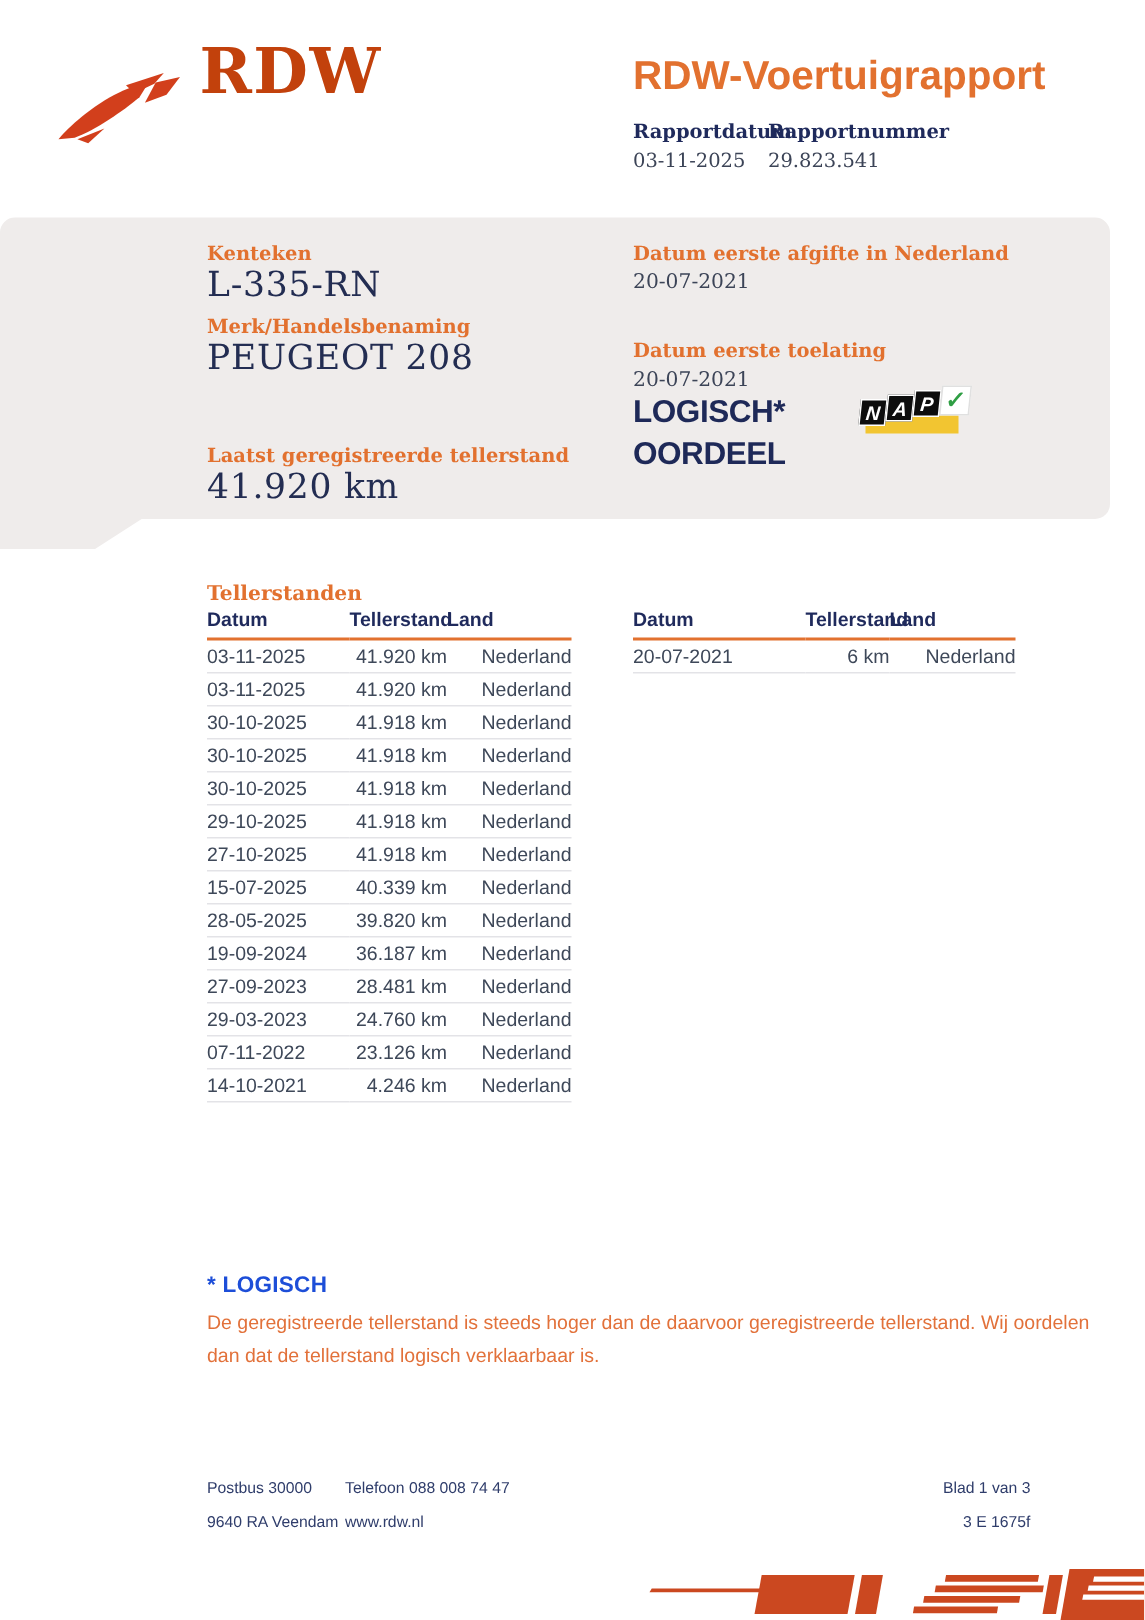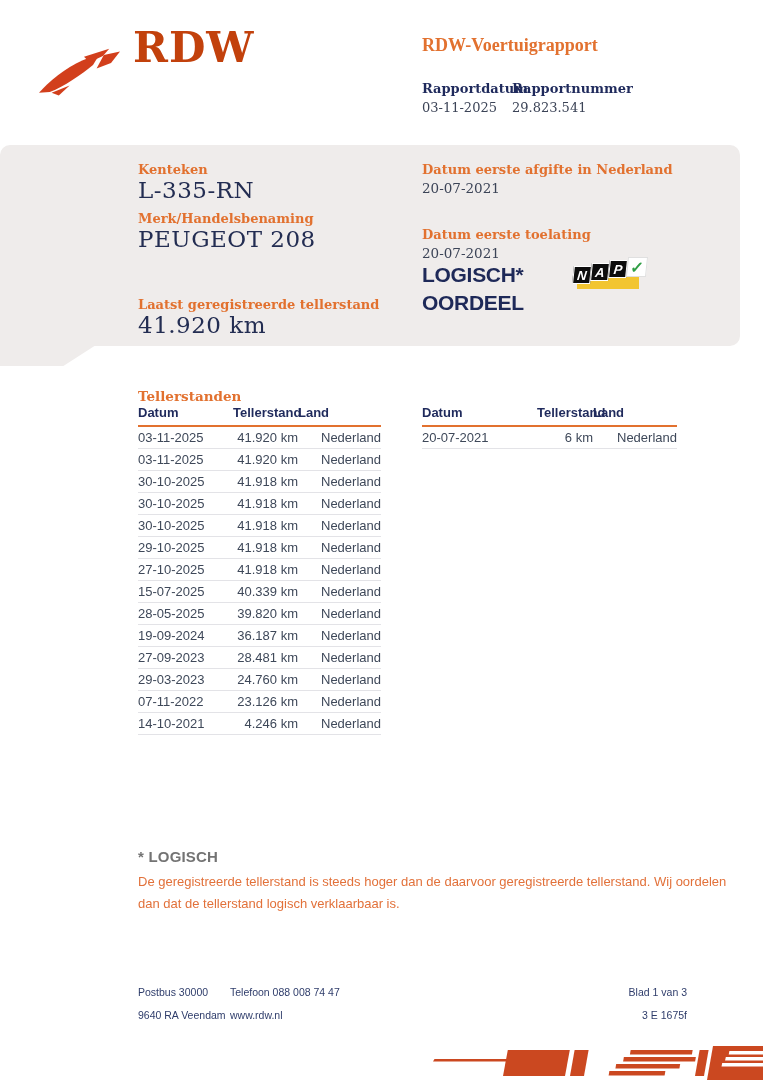--- a/index.html
+++ b/index.html
@@ -11,22 +11,22 @@
   }
   
   .logo-wing { position:absolute; left:36px; top:46px; }
   .logo-text {
     position:absolute; left:133px; top:27px;
     font-family:"DejaVu Serif", serif; font-weight:600;
     font-size:42px; line-height:1; color:#c2410c; letter-spacing:1px;
   }
   .report-title {
     position:absolute; left:422px; top:36px;
-    font-family:Liberation Serif, serif; font-weight:600;
-    font-size:18px; line-height:1.05; color:#e2712f;
+    font-family:Liberation Sans, sans-serif; font-weight:600;
+    font-size:27px; line-height:1.05; color:#e2712f;
   }
   .hdr-label {
     position:absolute; top:81px;
     font-family:"DejaVu Serif", serif; font-weight:700;
     font-size:13px; color:#1f2a5c;
   }
   .hdr-value {
     position:absolute; top:100px;
     font-family:"DejaVu Serif", serif; font-size:13px; color:#3c4457;
   }
@@ -96,21 +96,21 @@
   .tbl th:first-child { text-align:left;margin-top:11px; }
   .tbl td {
     font-size:13px; color:#3e4859; text-align:right;
     padding:3px 0; border-bottom:1px solid #e3e3e7;
   }
   .tbl td:first-child { text-align:left; }
 
   
   .verdict-title {
     position:absolute; left:138px; top:848px;
-    font-weight:800; font-size:15px; color:#737373; letter-spacing:0.2px;
+    font-weight:800; font-size:15px; color:#1d4ed8; letter-spacing:0.2px;
   }
   .verdict-text {
     position:absolute; left:138px; top:871px; width:600px;
     font-size:13px; line-height:21.5px; color:#e2713a;
   }
 
   
   .ft { position:absolute; font-size:10.5px; color:#2f3d6b; }
   .ft-r1 { top:986px; } .ft-r2 { top:1009px; }
   .ft-c1 { left:138px; } .ft-c2 { left:230px; }

